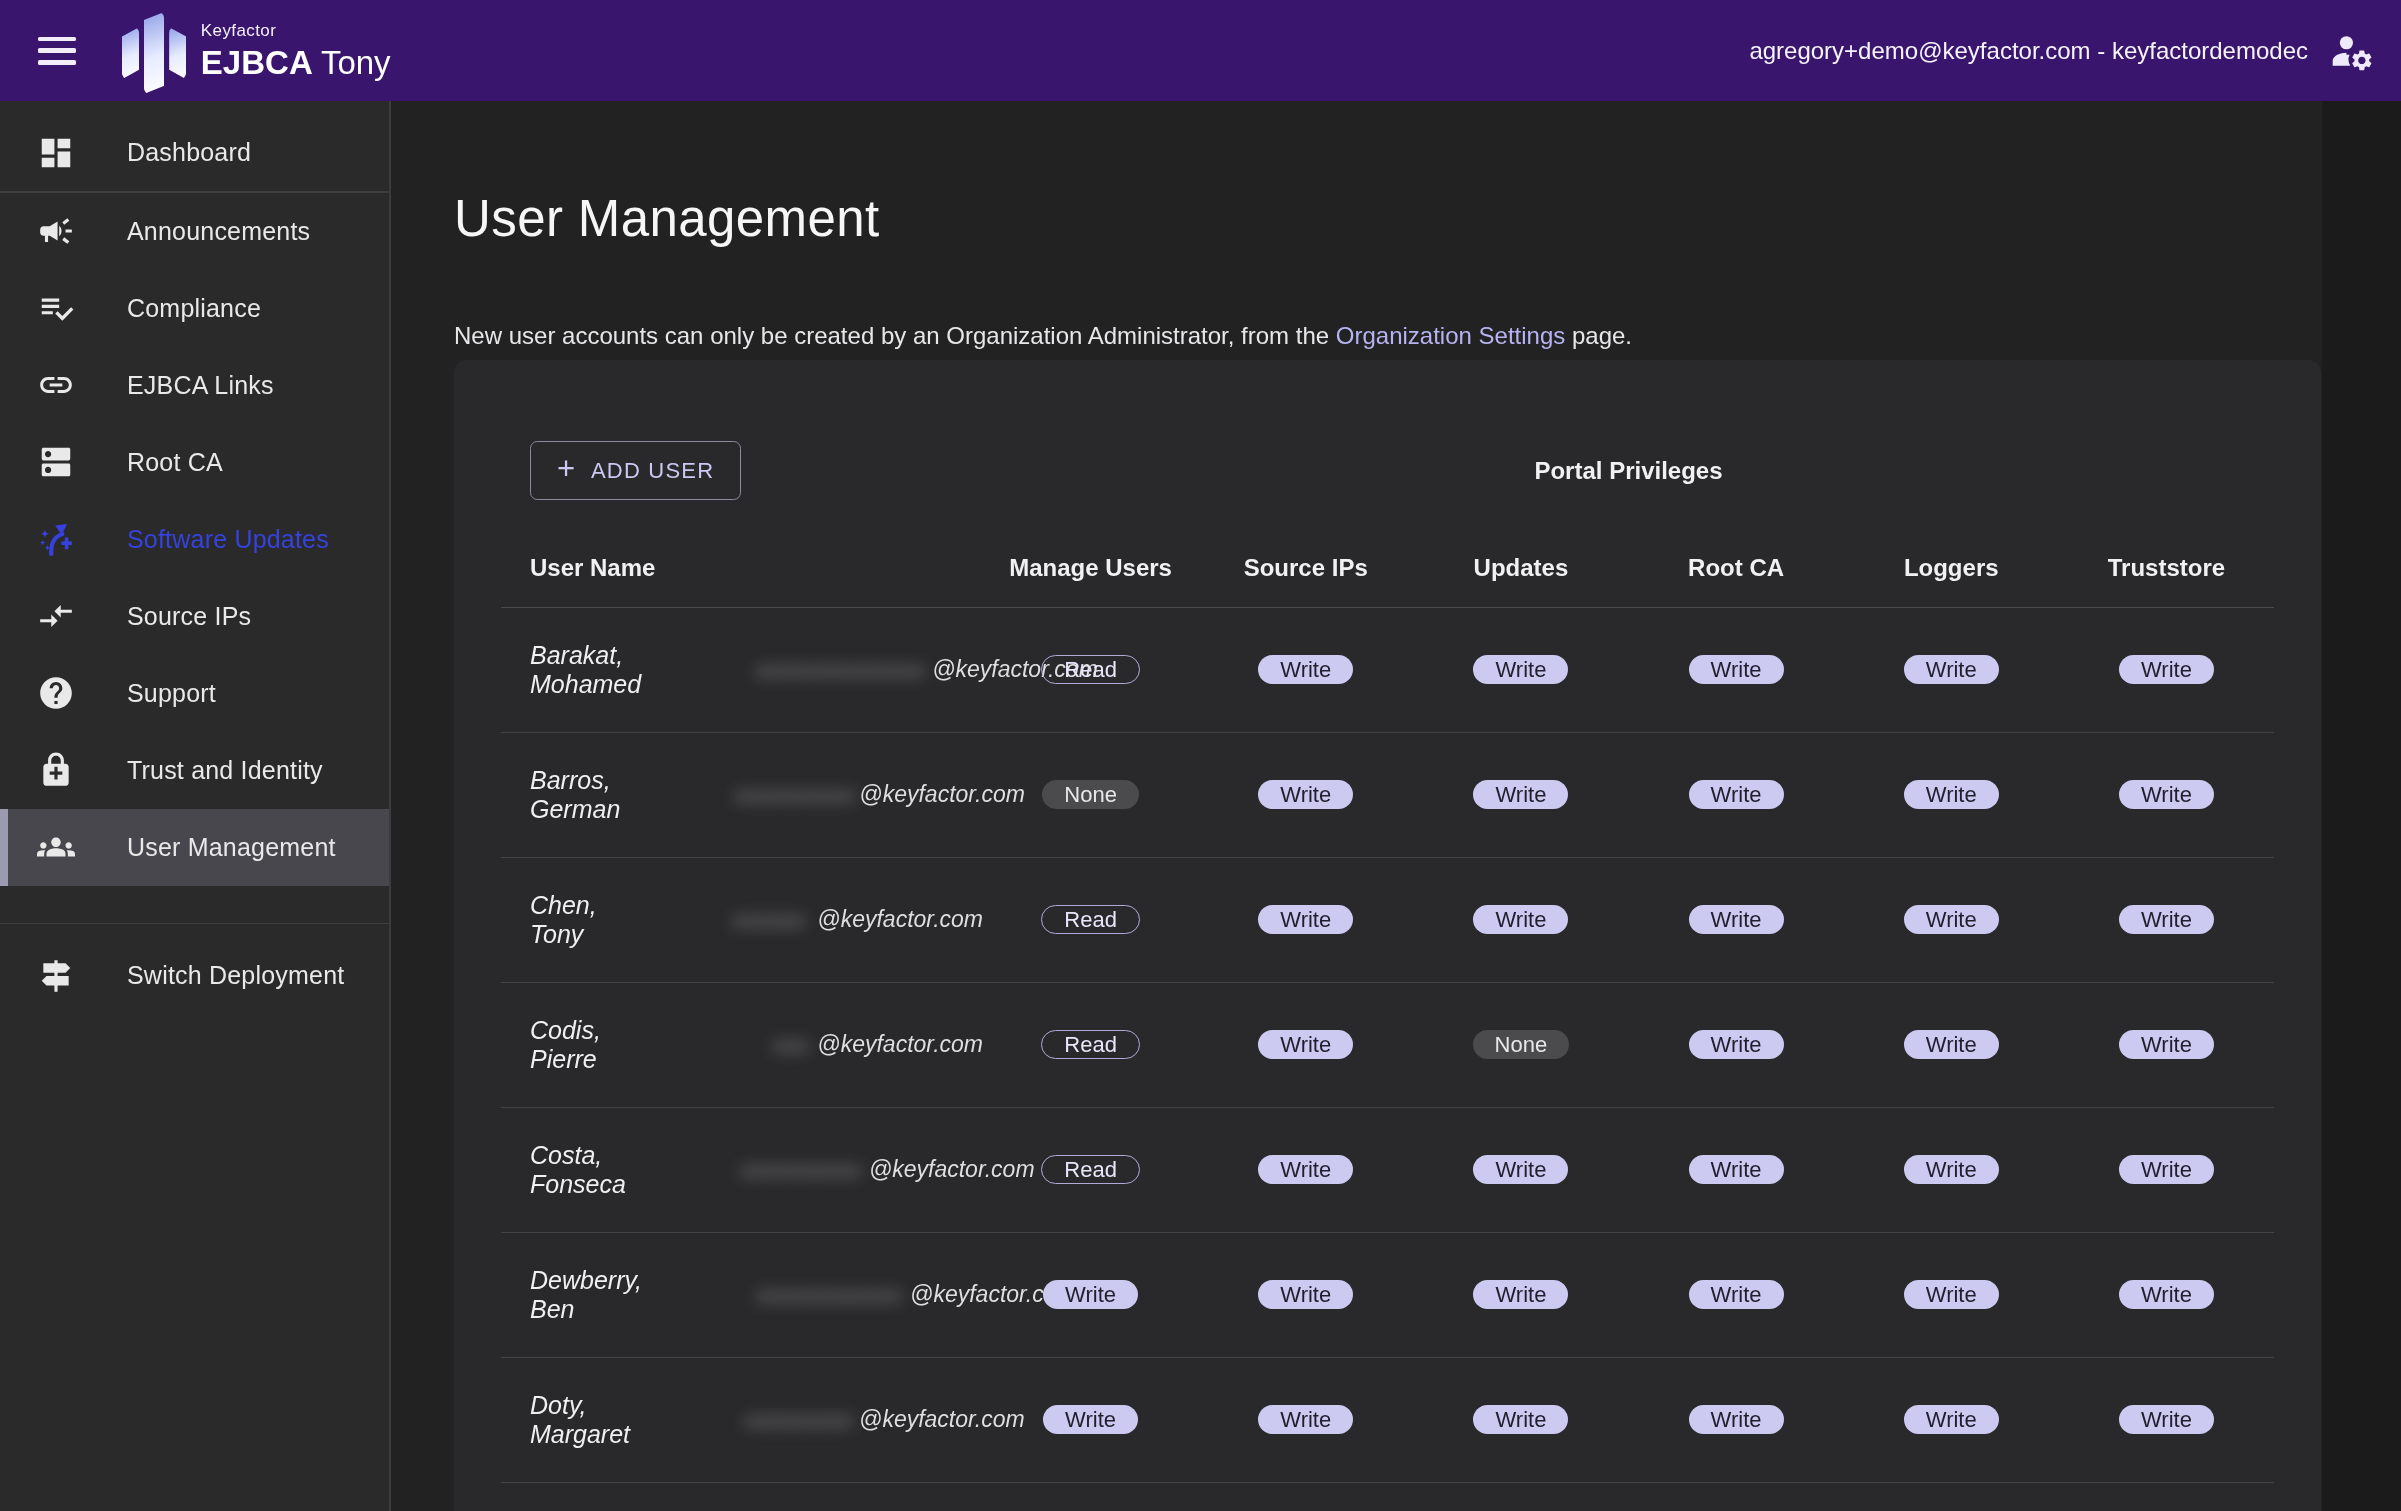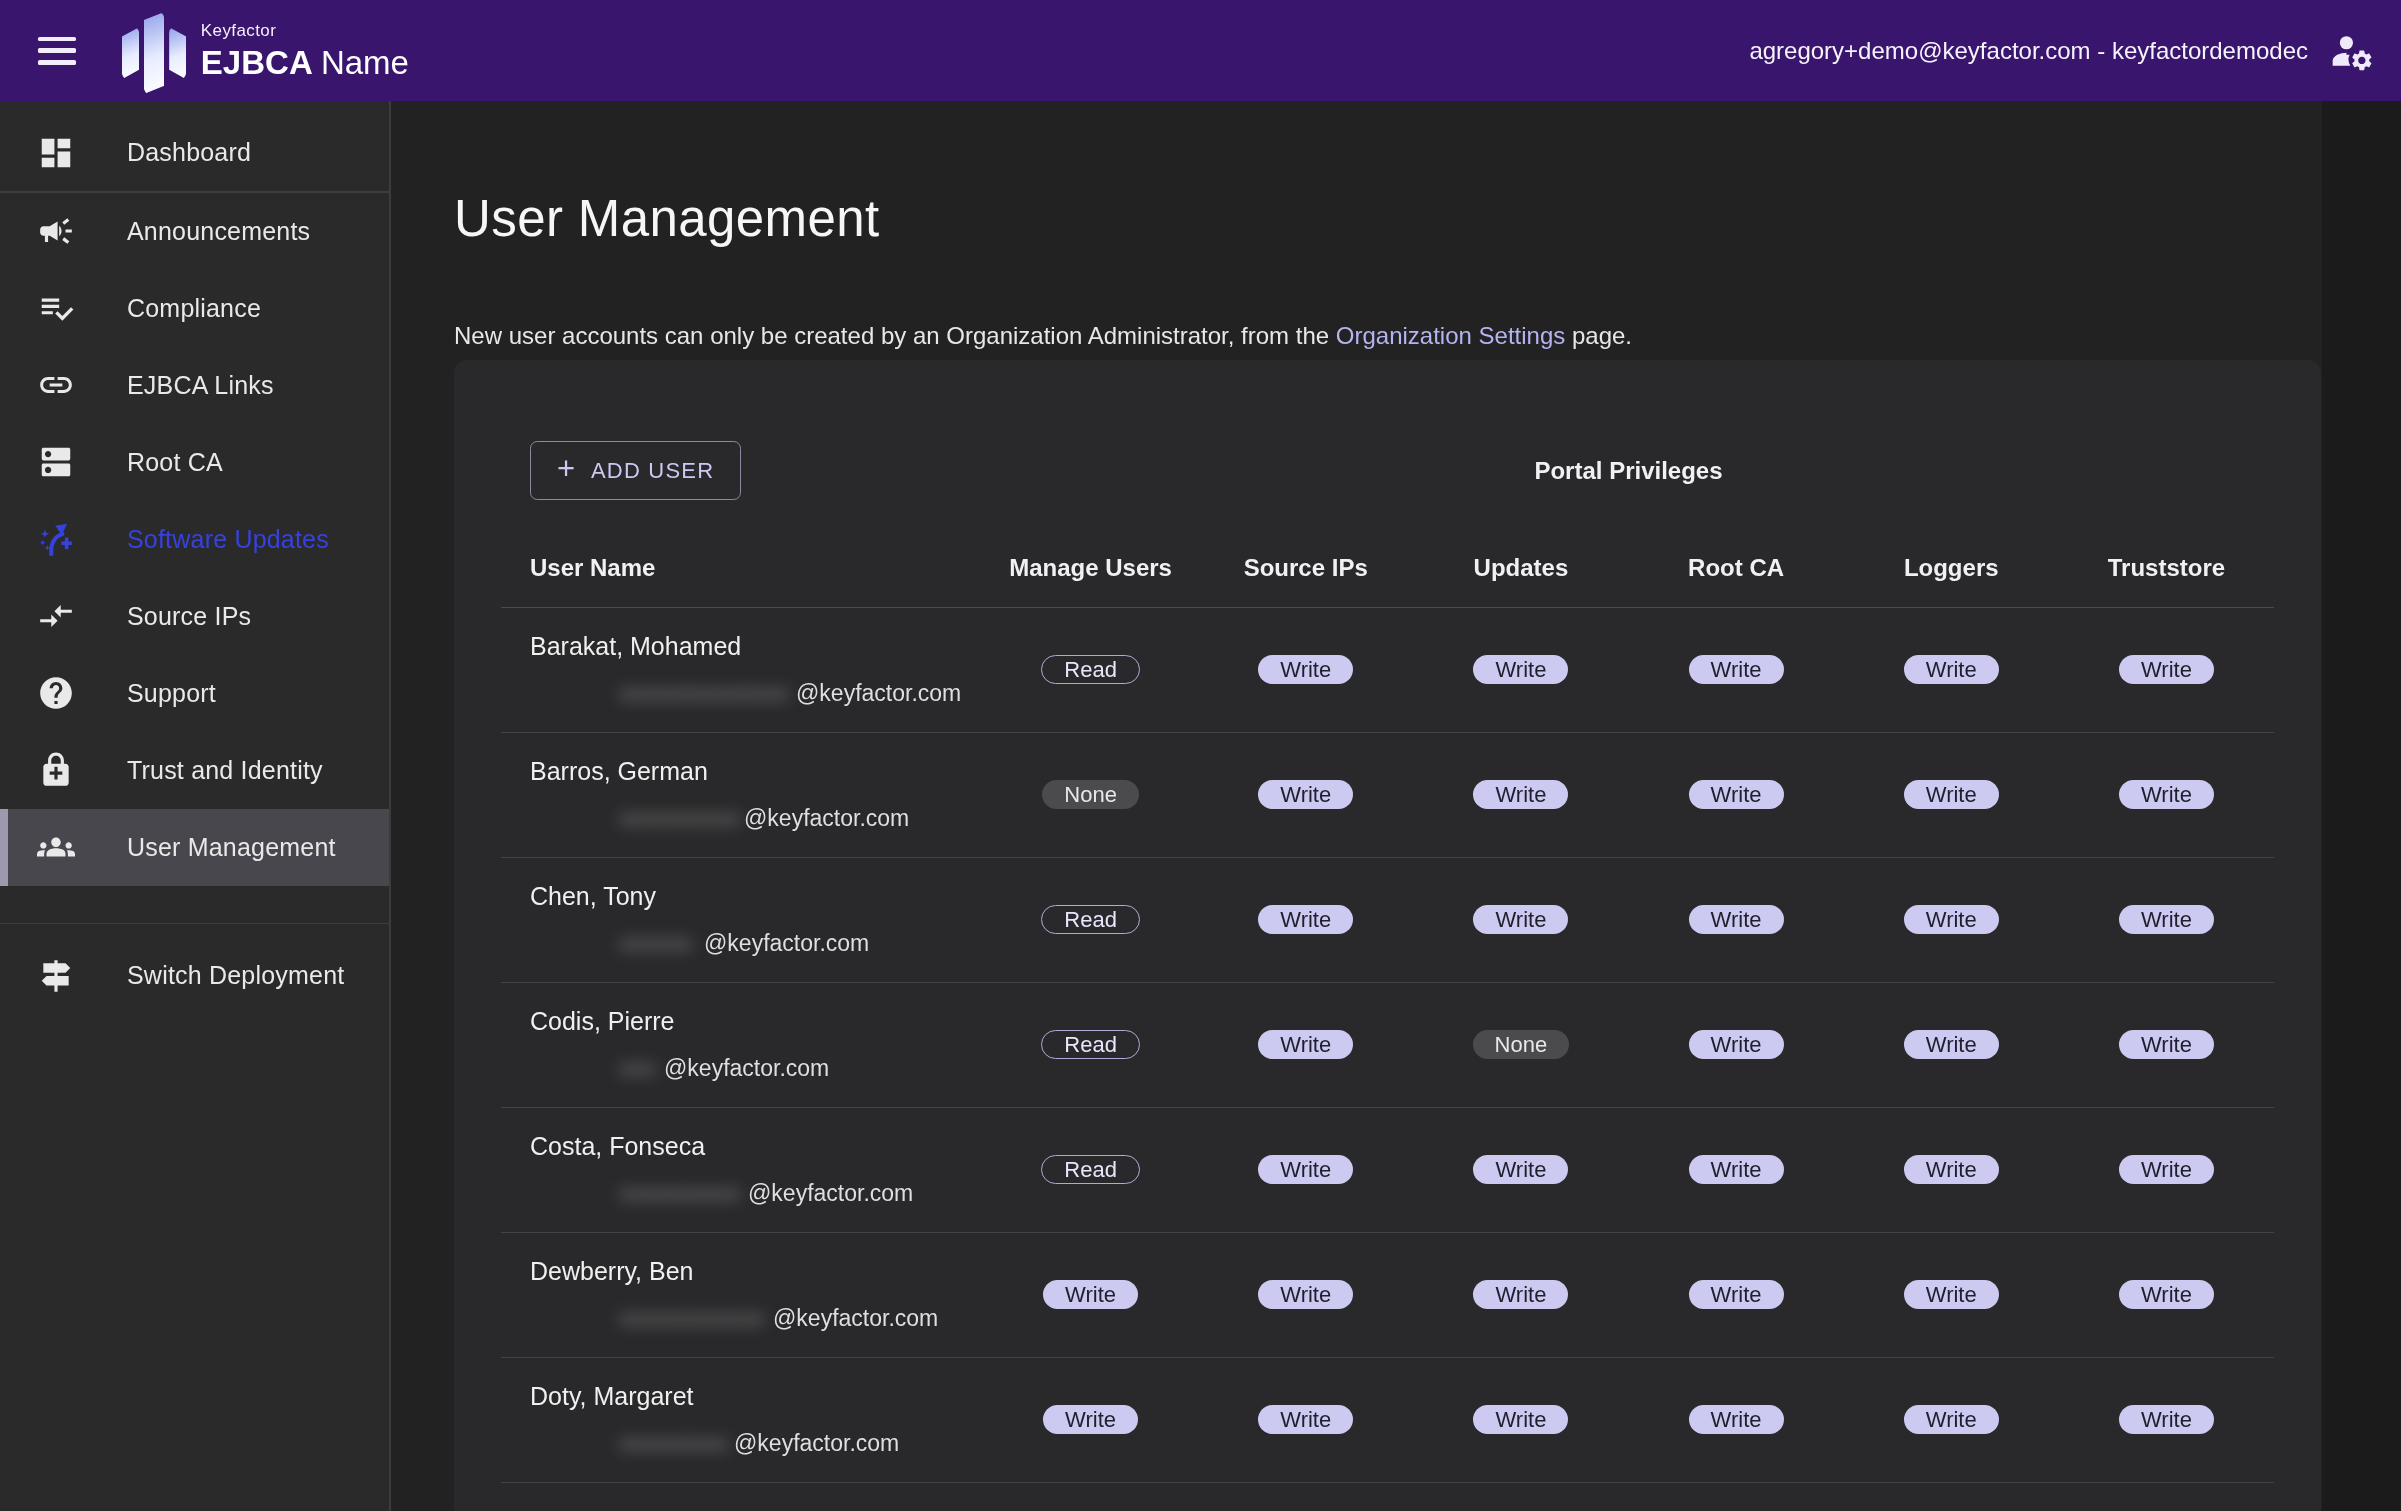--- a/index.html
+++ b/index.html
@@ -78,21 +78,21 @@
     color:#cbc8f2;font-size:22px;font-family:inherit;letter-spacing:1.2px;font-weight:500;cursor:pointer;
   }
   .add-user-btn .plus{font-size:31px;font-weight:400;line-height:1;margin-top:-3.3px;}
   .group-header{
     grid-column:2 / span 6;text-align:center;font-size:24px;font-weight:600;color:#f1f1f3;
   }
   .thead{margin-top:38px;padding-top:16.3px;padding-bottom:24.5px;border-bottom:1.6px solid #4a4a4c;}
   .th{font-size:24px;font-weight:700;color:#f1f1f3;text-align:center;}
   .th.name-col{text-align:left;padding-left:29px;}
   .trow{height:124px;border-bottom:1.6px solid #434345;align-items:center;}
-  .user-cell{display:flex;flex-direction:column;gap:18px;padding-left:29px;}
+  .user-cell{display:flex;gap:25px;padding-left:29px;font-style:italic;}
   .user-name{font-size:25px;color:#f0f0f0;}
   .user-email{font-size:23px;color:#dfdfe1;margin-left:90px;display:flex;align-items:center;white-space:nowrap;}
   .email-blur{
     display:inline-block;overflow:hidden;height:28px;filter:blur(7.3px);color:#a8a8aa;
     font-size:21px;line-height:28px;letter-spacing:1.6px;
   }
   .cell-priv{display:flex;justify-content:center;}
   .chip{
     height:29px;border-radius:24px;padding:0 22px;display:inline-flex;align-items:center;justify-content:center;
     font-size:22px;cursor:pointer;box-sizing:border-box;min-width:91px;
@@ -113,21 +113,21 @@
         <span></span>
     </button>
     <div class="logo">
       <div class="bar b1"></div>
         <div class="bar b2"></div>
         <div class="bar b3"></div>
     </div>
     <div class="brand">
       <span class="brand-small">Keyfactor</span>
       <span class="brand-main">
-        <span class="strong">EJBCA</span><span class="light">Name</span>
+        <span class="strong">EJBCA</span><span class="light">Tony</span>
       </span>
     </div>
     <div class="topbar-right">
       <span class="account-text">agregory+demo@keyfactor.com - keyfactordemodec</span>
       <span class="account-icon">
         <svg viewBox="0 0 24 24" fill="currentColor">
           <circle cx="9.5" cy="7.5" r="3.6"></circle>
           <path d="M9.5 13c-3.2 0-7.5 1.6-7.5 4.4V20h9.6a6.3 6.3 0 0 1-.4-5.9c-.6-.07-1.1-.1-1.7-.1z"></path>
           <path transform="translate(11.2 10.4) scale(0.56)" d="M19.14 12.94c.04-.3.06-.61.06-.94 0-.32-.02-.64-.07-.94l2.03-1.58a.49.49 0 0 0 .12-.61l-1.92-3.32a.488.488 0 0 0-.59-.22l-2.39.96c-.5-.38-1.03-.7-1.62-.94l-.36-2.54a.484.484 0 0 0-.48-.41h-3.84c-.24 0-.43.17-.47.41l-.36 2.54c-.59.24-1.13.57-1.62.94l-2.39-.96c-.22-.08-.47 0-.59.22L2.74 8.87c-.12.21-.08.47.12.61l2.03 1.58c-.05.3-.09.63-.09.94s.02.64.07.94l-2.03 1.58a.49.49 0 0 0-.12.61l1.92 3.32c.12.22.37.29.59.22l2.39-.96c.5.38 1.03.7 1.62.94l.36 2.54c.05.24.24.41.48.41h3.84c.24 0 .44-.17.47-.41l.36-2.54c.59-.24 1.13-.56 1.62-.94l2.39.96c.22.08.47 0 .59-.22l1.92-3.32c.12-.22.07-.47-.12-.61l-2.01-1.58zM12 15.6c-1.98 0-3.6-1.62-3.6-3.6s1.62-3.6 3.6-3.6 3.6 1.62 3.6 3.6-1.62 3.6-3.6 3.6z"></path>
         </svg>

